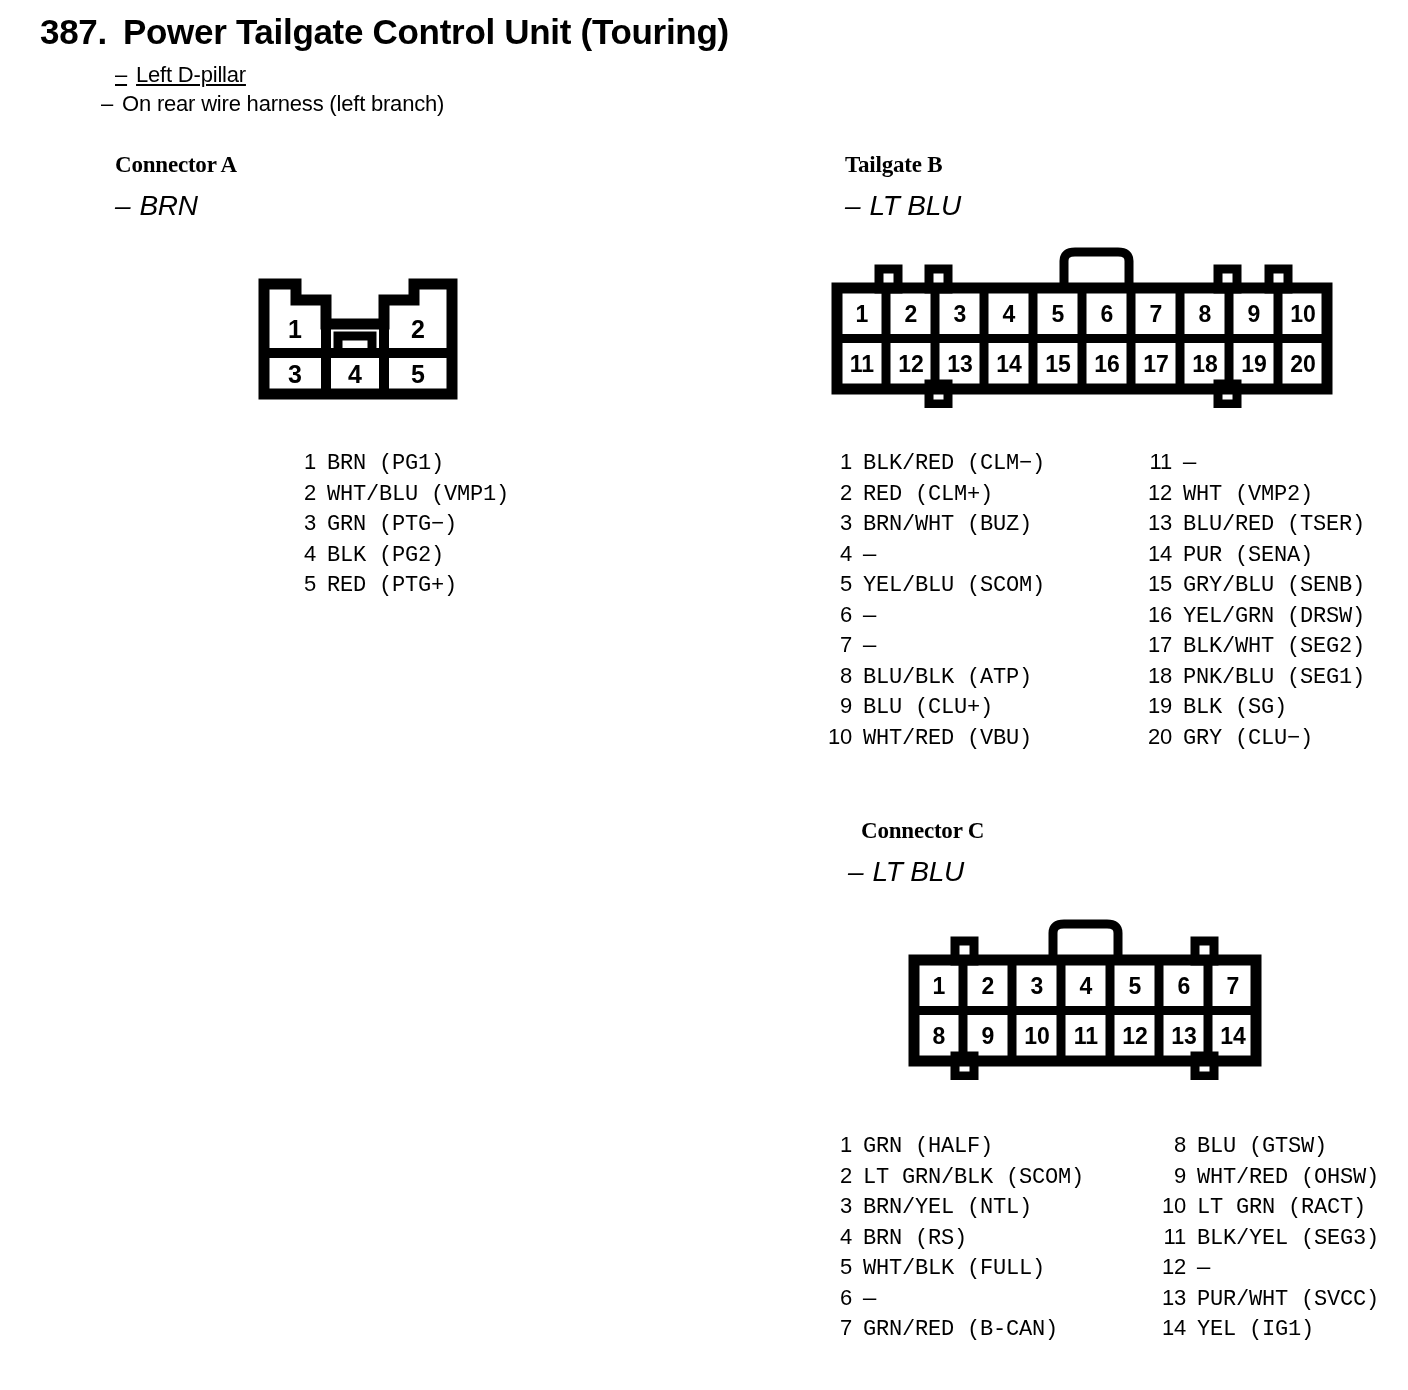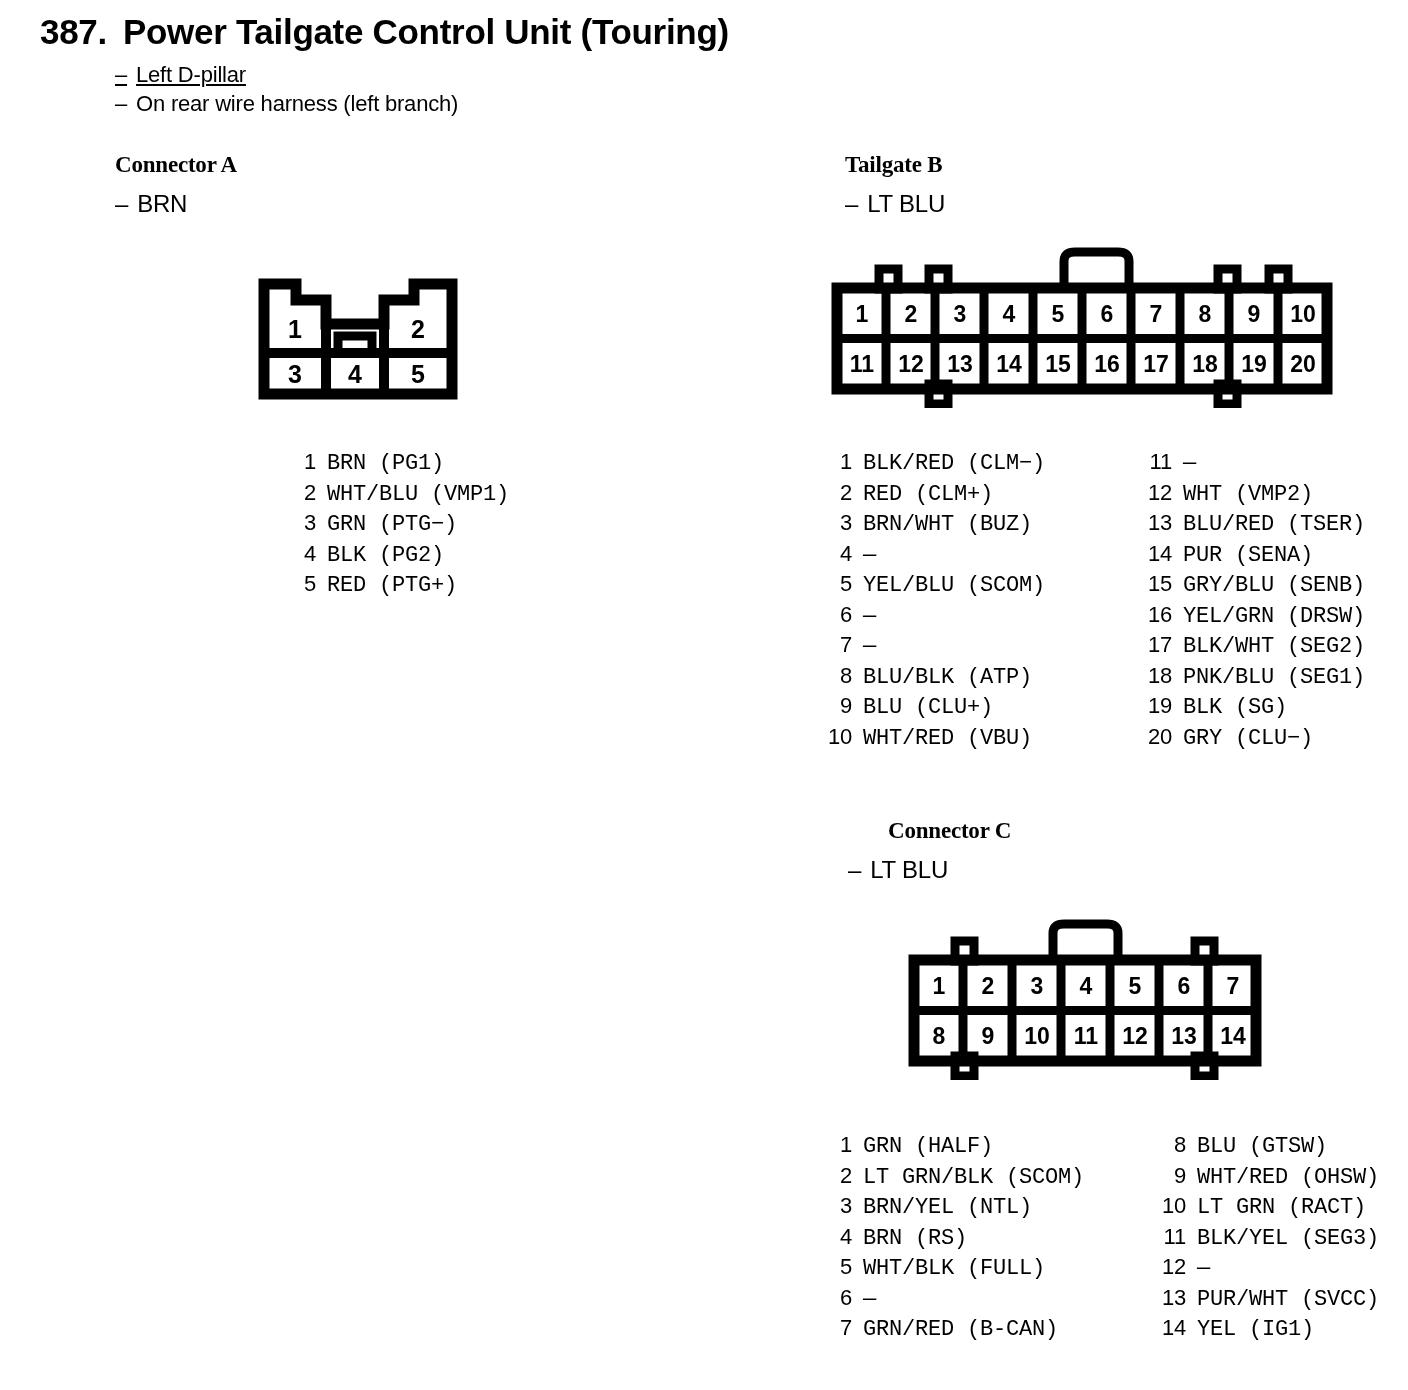--- a/index.html
+++ b/index.html
@@ -40,23 +40,24 @@
   .section-title {
     position: absolute;
     font-size: 23px;
     font-weight: bold;
     white-space: nowrap;
     letter-spacing: -0.2px;
     font-family: Liberation Serif, serif;
   }
   .section-sub {
     position: absolute;
-    font-size: 24px;
+    font-size: 28px;
     white-space: nowrap;
     letter-spacing: -0.2px;
+    font-style: italic;
   }
   .section-sub .dash { margin-right: 9px; }
 
   
   .connector-svg { position: absolute; }
   .connector-svg text {
     font-family: "Liberation Sans", sans-serif;
     font-weight: bold;
     text-anchor: middle;
     dominant-baseline: central;
@@ -84,21 +85,21 @@
 </head>
 <body>
 
 <div class="page-title">
   <span class="num">387.</span><span>Power Tailgate Control Unit (Touring)</span>
 </div>
 
 <div class="bullet-line" style="left:115px; top:62px;text-decoration:underline;">
   <span class="dash">–</span><span>Left D-pillar</span>
 </div>
-<div class="bullet-line" style="left:115px; top:91px;">
+<div class="bullet-line" style="left:101px; top:91px;">
   <span class="dash">–</span><span>On rear wire harness (left branch)</span>
 </div>
 
 <div class="section-title" style="left:115px; top:152px;">Connector A</div>
 <div class="section-sub" style="left:115px; top:190px;">
   <span class="dash">–</span><span>BRN</span>
 </div>
 
 <svg class="connector-svg" style="left:258px; top:278px;" width="200" height="122" viewBox="0 0 200 122">
 
@@ -281,21 +282,21 @@
   <div class="pin-row">
       <span class="pin-no">19</span>
       <span class="pin-desc">BLK (SG)</span>
     </div>
   <div class="pin-row">
       <span class="pin-no">20</span>
       <span class="pin-desc">GRY (CLU−)</span>
     </div>
 </div>
 
-<div class="section-title" style="left:888px; top:818px;">Connector C</div>
+<div class="section-title" style="left:861px; top:818px;">Connector C</div>
 <div class="section-sub" style="left:848px; top:856px;">
   <span class="dash">–</span><span>LT BLU</span>
 </div>
 
 <svg class="connector-svg" style="left:905px; top:915px;" width="360" height="165" viewBox="0 0 360 165">
   <g stroke="#000" fill="none" stroke-width="9">
     <rect x="50" y="26" width="19" height="20"></rect>
     <rect x="290" y="26" width="19" height="20"></rect>
     <rect x="50" y="141" width="19" height="20"></rect>
     <rect x="290" y="141" width="19" height="20"></rect>

